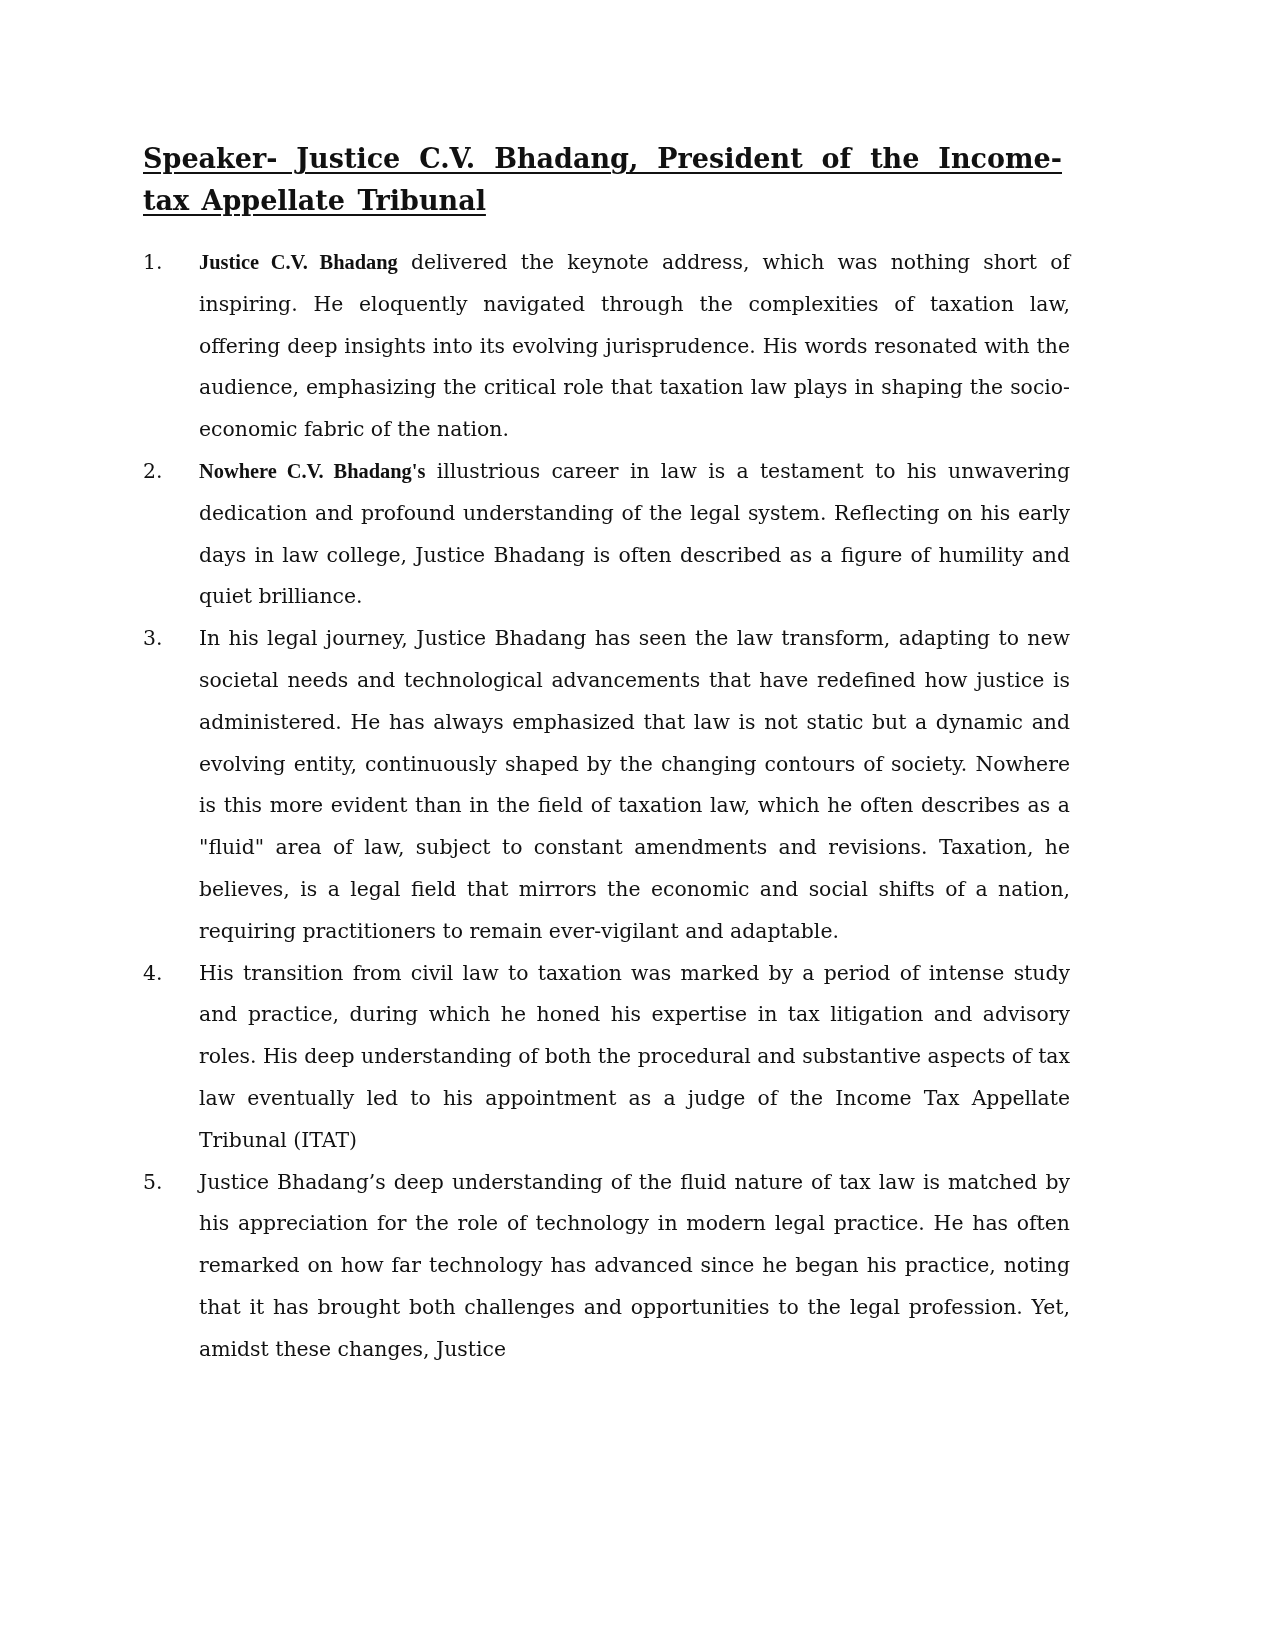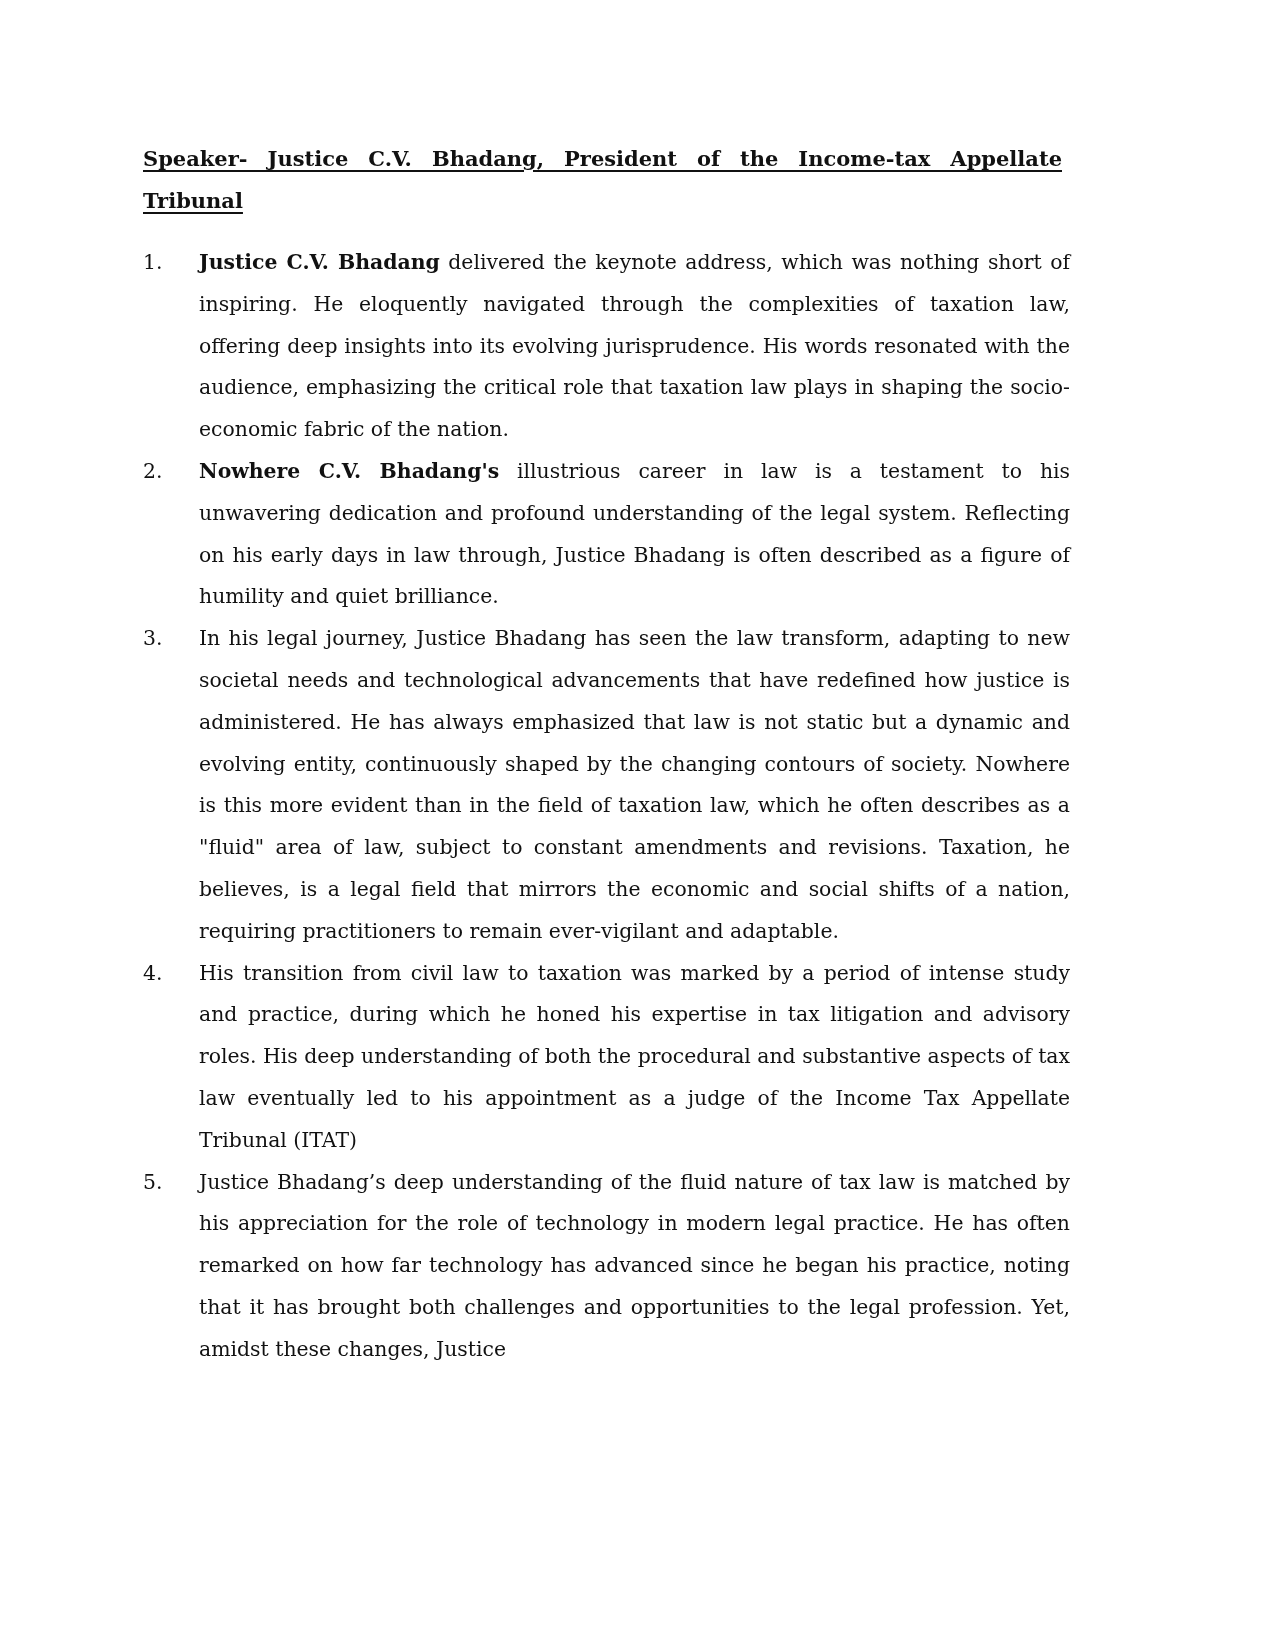--- a/index.html
+++ b/index.html
@@ -19,21 +19,21 @@
       position: absolute;
       left: 143px;
       top: 138px;
       width: 927px;
     }
     .heading {
       font-weight: bold;
       text-decoration: underline;
       text-underline-offset: 4px;
       text-decoration-thickness: 2px;
-      font-size: 21px;
+      font-size: 27px;
       line-height: 42px;
       text-align: justify;
       text-align-last: left;
       word-spacing: 3px;
       margin: 0 8px 20px 0;
     }
     .list {
       margin: 0;
       padding: 0;
       list-style: none;
@@ -47,36 +47,37 @@
     .num {
       width: 56px;
       flex: 0 0 56px;
     }
     .text {
       flex: 1 1 auto;
       text-align: justify;
     }
     .text b {
       font-weight: bold;
+      font-family: Liberation Serif, serif;
     }
   </style>
 </head>
 <body>
 
 <div class="page">
   <p class="heading">Speaker- Justice C.V. Bhadang, President of the Income-tax Appellate Tribunal</p>
 
   <ol class="list">
     <li class="item">
       <span class="num">1.</span>
       <span class="text"><b>Justice C.V. Bhadang</b><span> delivered the keynote address, which was nothing short of inspiring. He eloquently navigated through the complexities of taxation law, offering deep insights into its evolving jurisprudence. His words resonated with the audience, emphasizing the critical role that taxation law plays in shaping the socio-economic fabric of the nation.</span></span>
     </li>
     <li class="item">
       <span class="num">2.</span>
-      <span class="text"><b>Nowhere C.V. Bhadang's</b><span> illustrious career in law is a testament to his unwavering dedication and profound understanding of the legal system. Reflecting on his early days in law through, Justice Bhadang is often described as a figure of humility and quiet brilliance.</span></span>
+      <span class="text"><b>Nowhere C.V. Bhadang's</b><span> illustrious career in law is a testament to his unwavering dedication and profound understanding of the legal system. Reflecting on his early days in law college, Justice Bhadang is often described as a figure of humility and quiet brilliance.</span></span>
     </li>
     <li class="item">
       <span class="num">3.</span>
       <span class="text"><b></b><span>In his legal journey, Justice Bhadang has seen the law transform, adapting to new societal needs and technological advancements that have redefined how justice is administered. He has always emphasized that law is not static but a dynamic and evolving entity, continuously shaped by the changing contours of society. Nowhere is this more evident than in the field of taxation law, which he often describes as a "fluid" area of law, subject to constant amendments and revisions. Taxation, he believes, is a legal field that mirrors the economic and social shifts of a nation, requiring practitioners to remain ever-vigilant and adaptable.</span></span>
     </li>
     <li class="item">
       <span class="num">4.</span>
       <span class="text"><b></b><span>His transition from civil law to taxation was marked by a period of intense study and practice, during which he honed his expertise in tax litigation and advisory roles. His deep understanding of both the procedural and substantive aspects of tax law eventually led to his appointment as a judge of the Income Tax Appellate Tribunal (ITAT)</span></span>
     </li>
     <li class="item">

